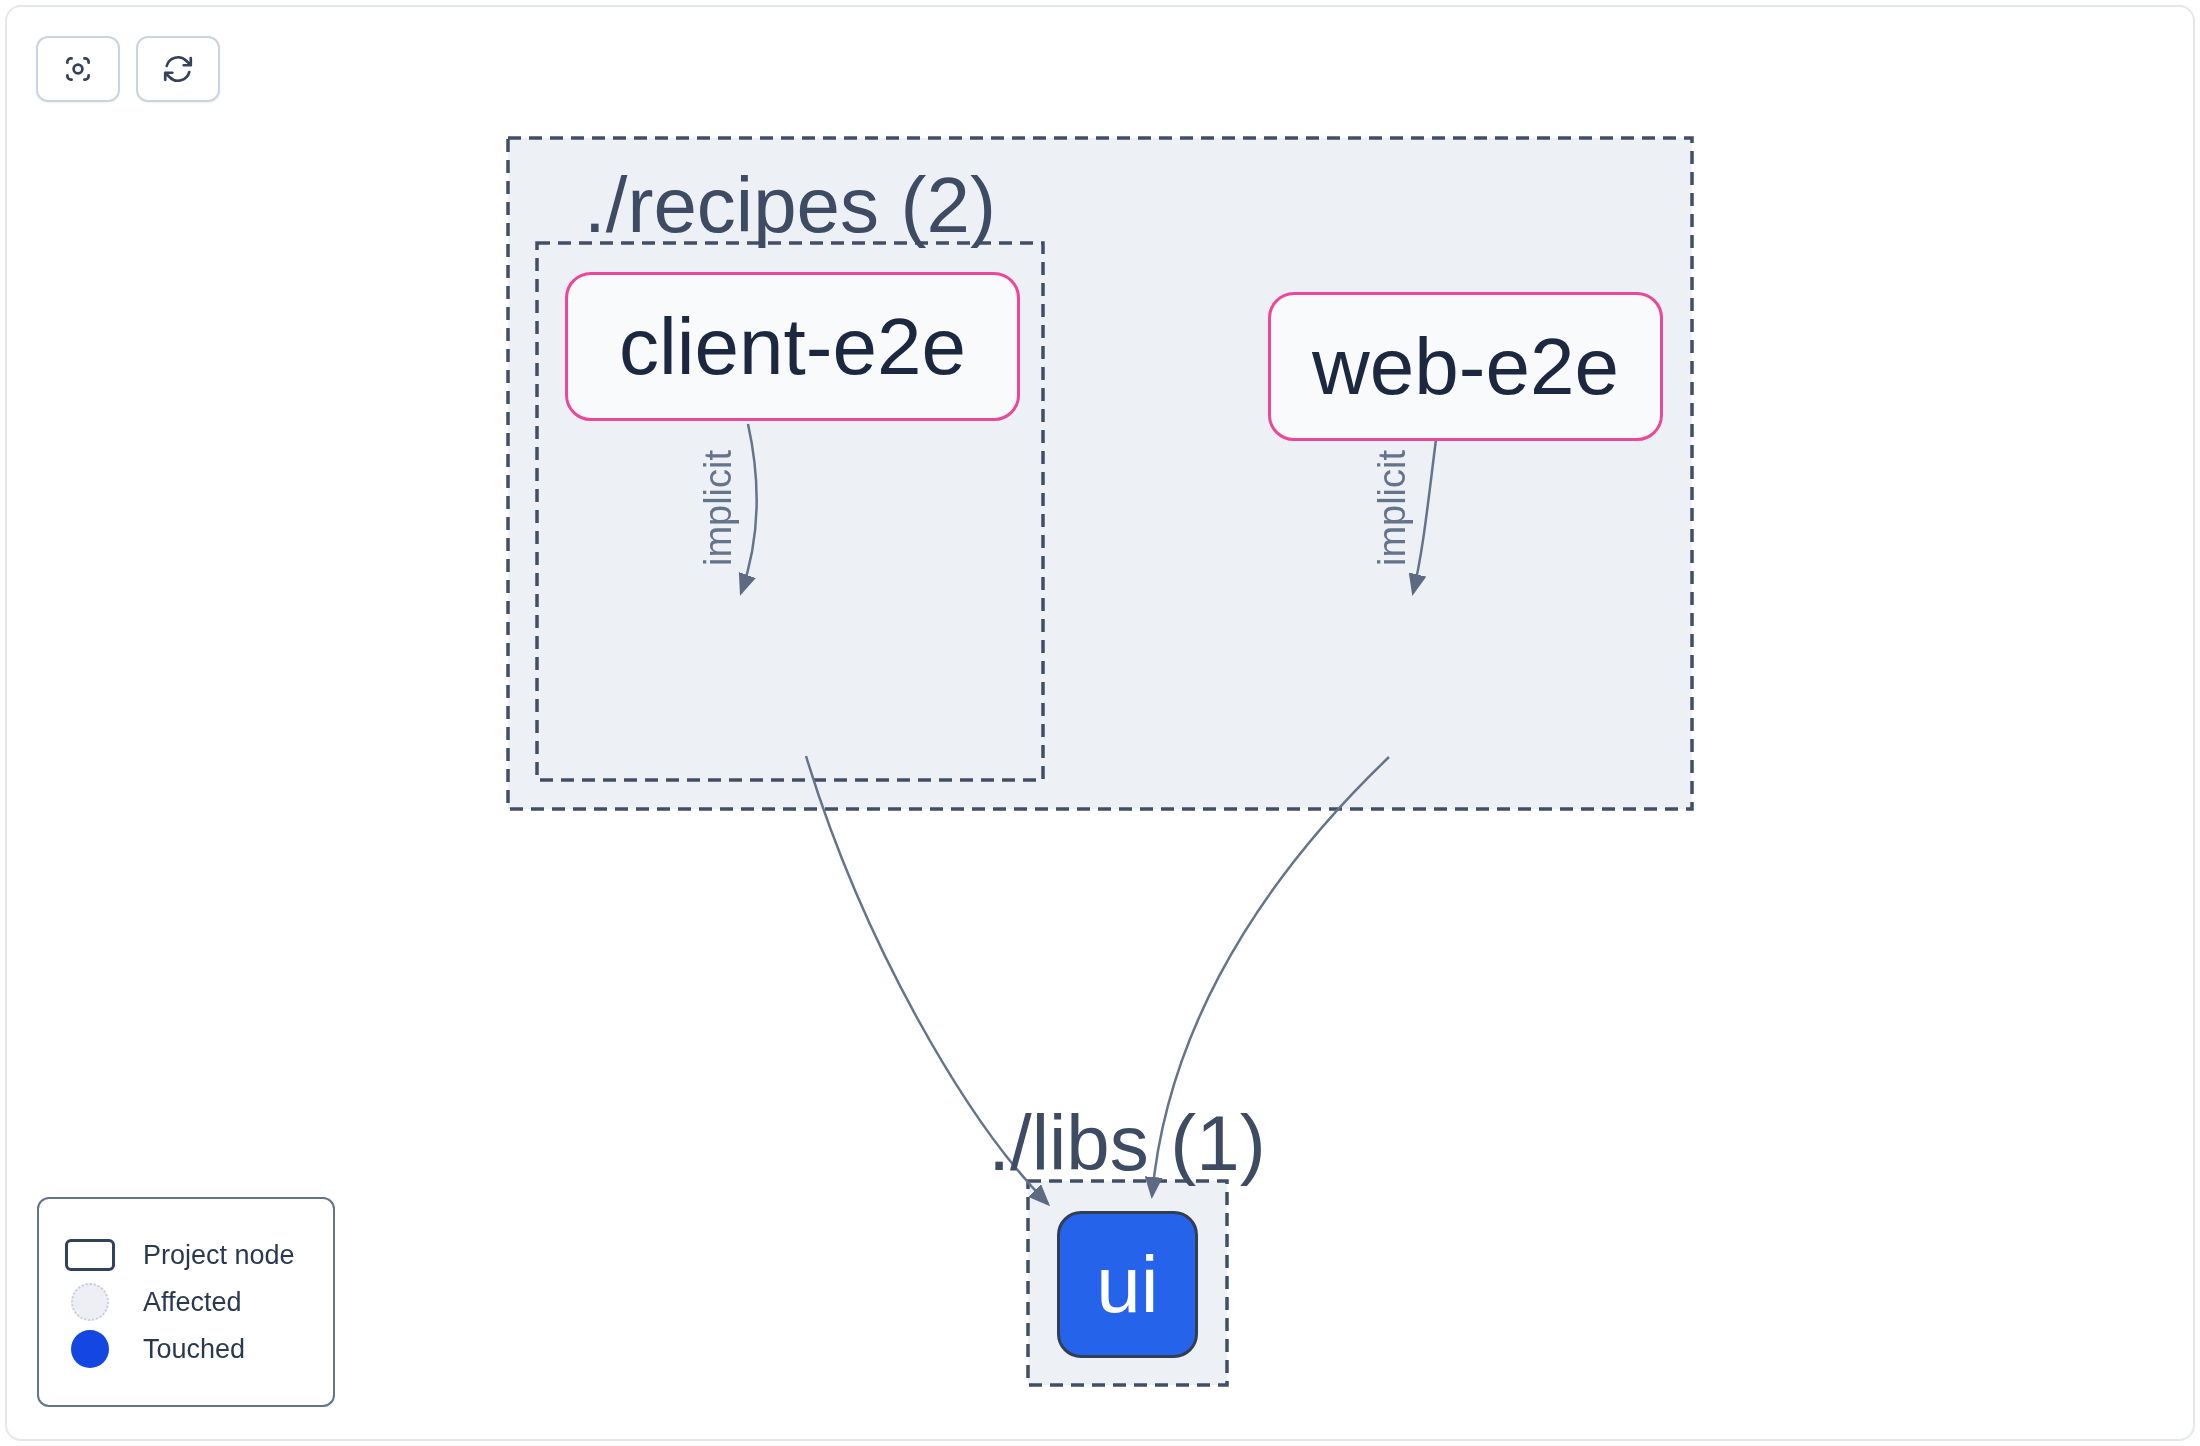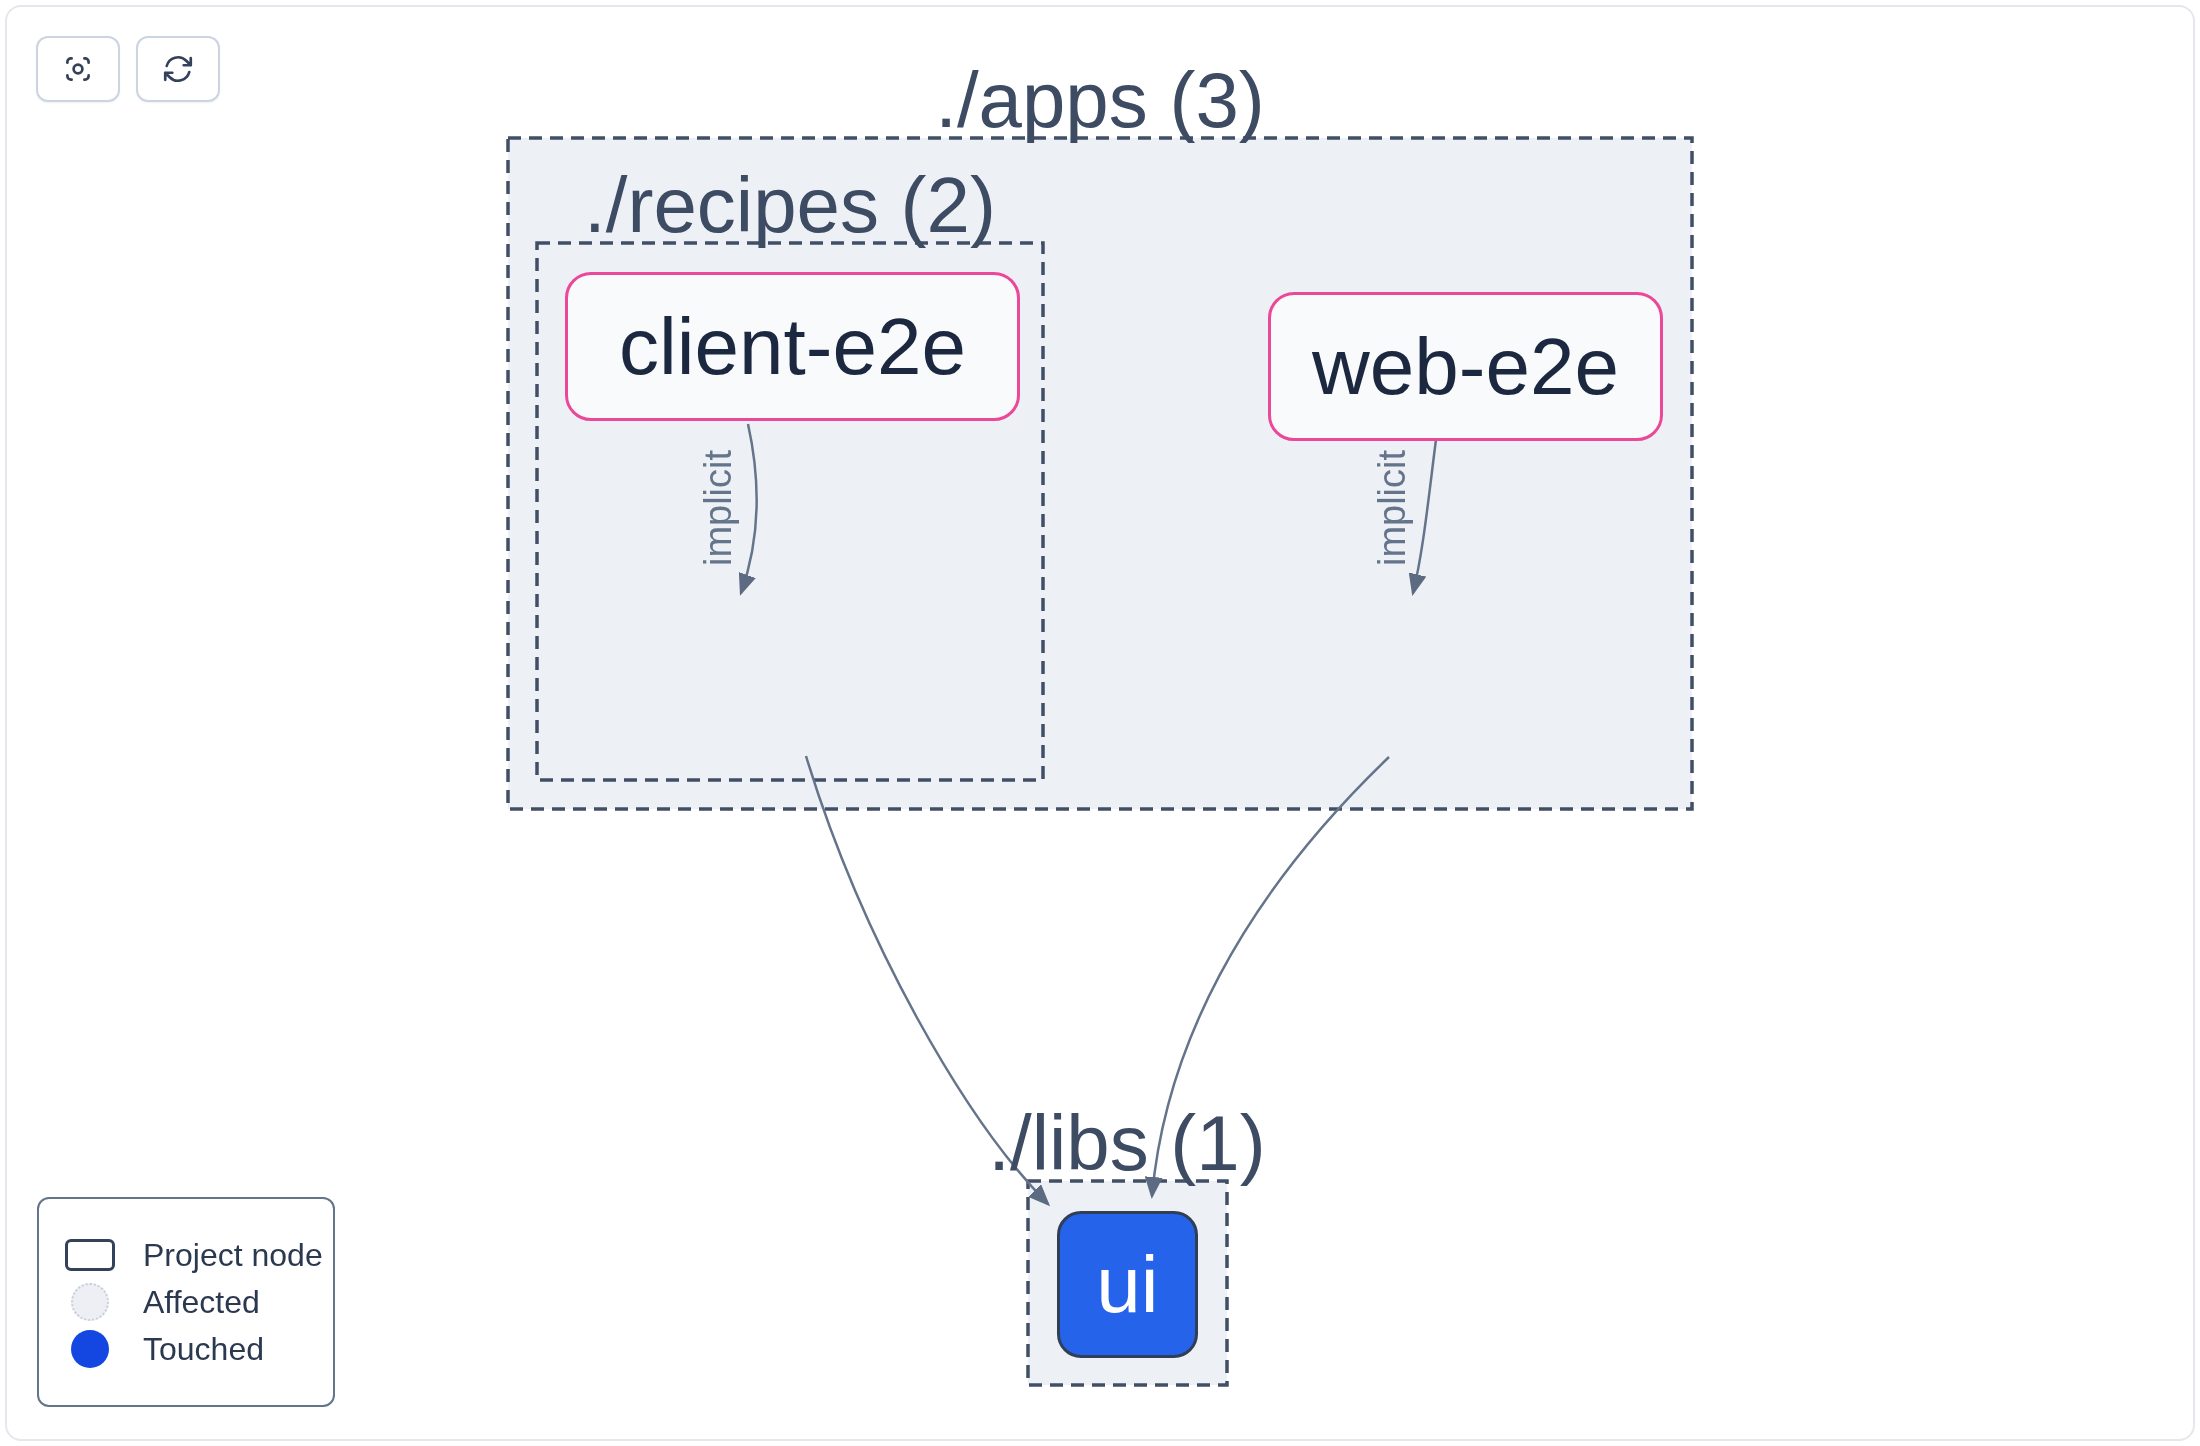--- a/index.html
+++ b/index.html
@@ -37,21 +37,21 @@
   .btn svg{width:34px;height:34px;stroke:#33415a;fill:none;stroke-width:1.9;
     stroke-linecap:round;stroke-linejoin:round;}
   .legend{
     position:absolute;left:37px;top:1197px;width:298px;height:210px;
     background:#ffffff;border:2px solid #64748b;border-radius:12px;
     box-sizing:border-box;display:flex;flex-direction:column;justify-content:center;
     padding:8px 0;
   }
   .legend-row{display:flex;align-items:center;height:47px;padding-left:22px;}
   .legend-swatch-wrap{width:58px;display:flex;align-items:center;justify-content:center;}
-  .legend-label{margin-left:24px;font-size:32px;color:#2b3950;}
+  .legend-label{margin-left:24px;font-size:27px;color:#2b3950;}
   .sw-project{width:50px;height:32px;border:3px solid #33415a;border-radius:6px;background:#ffffff;box-sizing:border-box;}
   .sw-composite{width:36px;height:36px;border:3px dashed #33415a;border-radius:50%;background:#ffffff;box-sizing:border-box;}
   .sw-affected{width:38px;height:38px;border:2px dotted #c7cedb;border-radius:50%;background:#edeff5;box-sizing:border-box;}
   .sw-touched{width:38px;height:38px;border-radius:50%;background:#1446e1;}
 </style>
 </head>
 <body>
 
 <div class="canvas">
 
@@ -65,21 +65,20 @@
     <rect class="grp" x="537" y="243" width="506" height="537"></rect>
     <rect class="grp" x="1028" y="1181" width="199" height="204"></rect>
     <path class="edge" d="M748 424 C 763 492 757 548 741 593" marker-end="url(#arrow)"></path>
     <path class="edge" d="M1438 424 C 1429 492 1424 548 1413 593" marker-end="url(#arrow)"></path>
     <path class="edge" d="M806 756 C 862 940 965 1120 1048 1204" marker-end="url(#arrow)"></path>
     <path class="edge" d="M1389 757 C 1240 900 1165 1050 1152 1196" marker-end="url(#arrow)"></path>
   </svg>
 
   <div class="frame"></div>
 
-  <div class="group-label" style="left:1100px;top:61px;">./apps (3)</div>
   <div class="group-label" style="left:790px;top:166px;">./recipes (2)</div>
   <div class="group-label" style="left:1127px;top:1104px;">./libs (1)</div>
 
   <div class="node" style="left:565px;top:272px;width:455px;height:149px;">
     <span>client-e2e</span>
   </div>
   <div class="node" style="left:1268px;top:272px;width:395px;height:149px;margin-top:20px;">
     <span>web-e2e</span>
   </div>
   <div class="node touched" style="left:1057px;top:1211px;width:141px;height:147px;">

